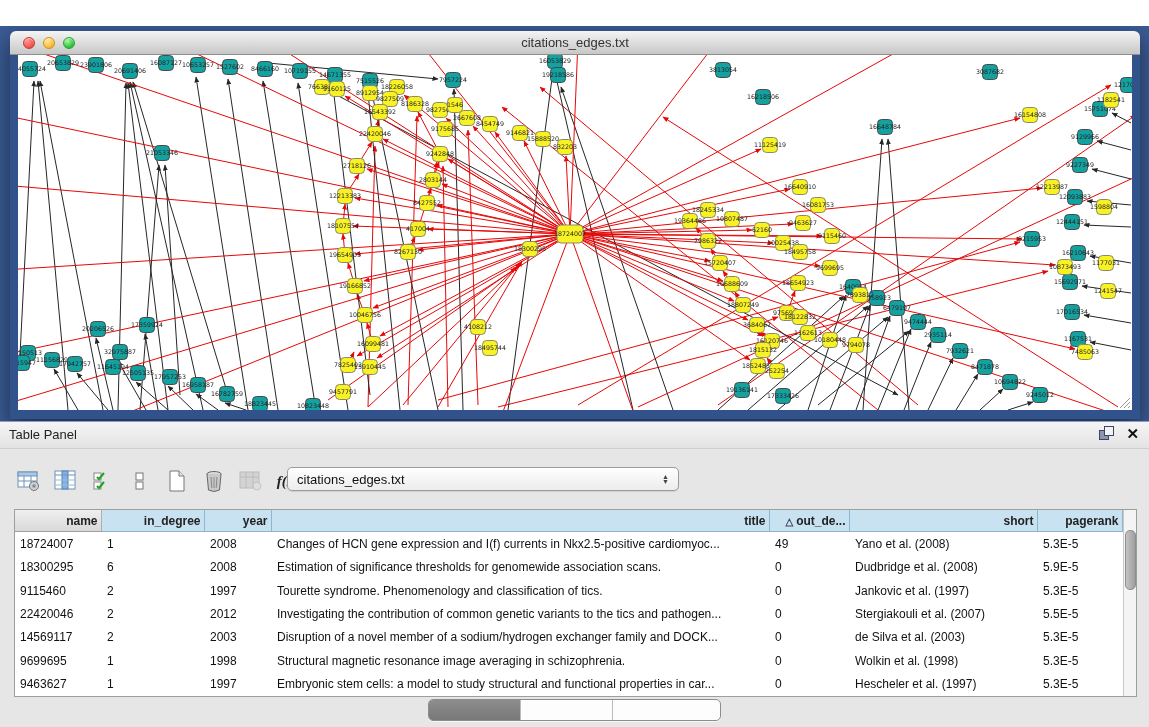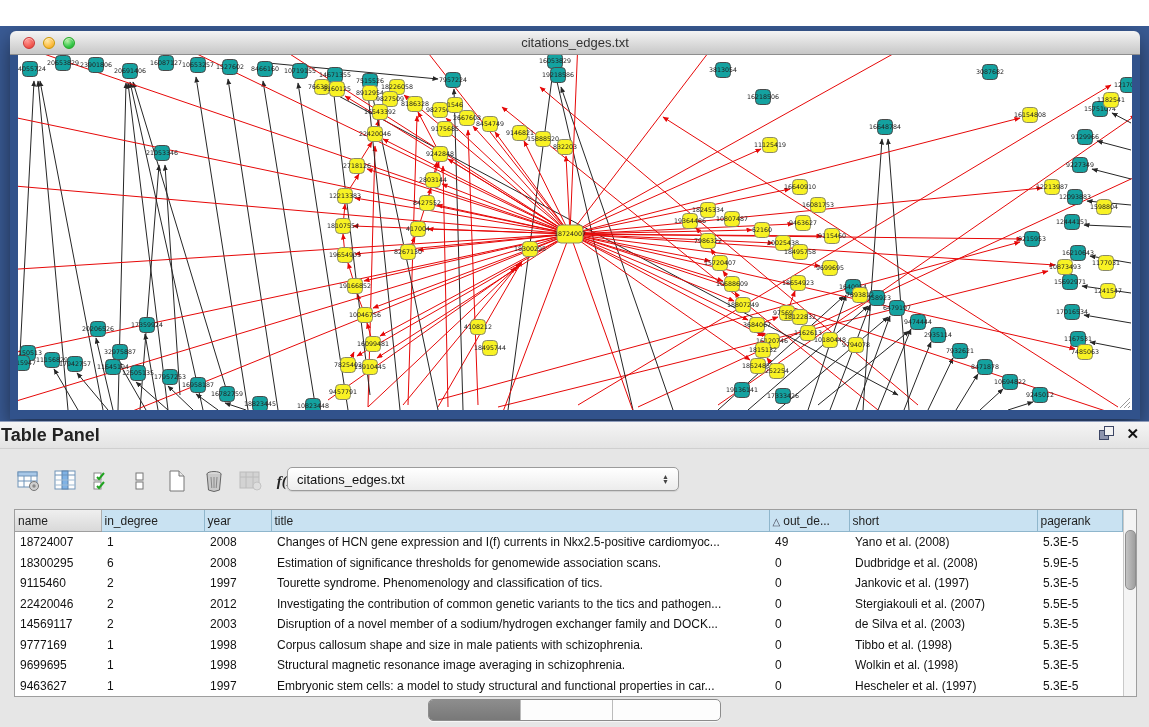--- a/index.html
+++ b/index.html
@@ -19,36 +19,36 @@
   .edge-r{stroke:#e60808;stroke-width:1;}
   .edge-k{stroke:#262626;stroke-width:1;}
   .node-y rect{fill:#f8f224;stroke:#8a8a6a;stroke-width:1;}
   .node-t rect{fill:#14a2a0;stroke:#4a4a4a;stroke-width:1;}
   .node text{font-family:"DejaVu Sans",sans-serif;font-size:6.3px;fill:#222;text-anchor:middle;}
   .grip{position:absolute;right:1px;bottom:1px;width:14px;height:14px;}
 
   
   .table-panel{position:absolute;left:0;top:395px;width:1149px;height:305px;background:#e6e6e6;border-top:1px solid #8f9dbb;}
   .panel-header{position:relative;height:26px;background:linear-gradient(#f5f5f5,#e3e3e3);border-bottom:1px solid #cfcfcf;}
-  .panel-title{position:absolute;left:1px;top:0;line-height:26px;font-size:18px;color:#222;font-weight:bold;}
+  .panel-title{position:absolute;left:9px;top:0;line-height:26px;font-size:13px;color:#222;}
   .panel-actions{position:absolute;right:10px;top:4px;display:flex;gap:12px;align-items:center;}
   .float-ic{width:15px;height:15px;position:relative;}
   .float-ic .sq1{position:absolute;left:0;top:4px;width:8px;height:8px;border:1px solid #3c4564;background:#8d94ad;}
   .float-ic .sq2{position:absolute;left:5px;top:0;width:8px;height:8px;border:1px solid #3c4564;background:#f2f2f2;}
   .close-ic{font-size:15px;font-weight:bold;color:#111;line-height:15px;cursor:default;}
 
   .toolbar{position:absolute;left:16px;top:44px;height:30px;display:flex;align-items:center;gap:11px;}
   .tb-icon{width:26px;height:26px;display:flex;align-items:center;justify-content:center;}
   .fx{font-family:"Liberation Serif",serif;font-style:italic;font-weight:bold;font-size:15px;color:#222;}
   .combo{position:absolute;left:287px;top:45px;width:372px;height:22px;border:1px solid #9b9b9b;border-radius:5px;background:linear-gradient(#ffffff,#ececec);display:flex;align-items:center;justify-content:space-between;padding:0 9px;font-size:13px;color:#111;box-shadow:0 1px 1px rgba(0,0,0,.1);}
   .combo .arrows{display:flex;flex-direction:column;line-height:5px;font-size:7px;color:#444;}
 
   .table-wrap{position:absolute;left:14px;top:87px;width:1121px;height:186px;background:#fff;border:1px solid #9e9e9e;display:flex;}
   table.grid{border-collapse:collapse;table-layout:fixed;width:1107px;font-size:12px;color:#111;}
-  table.grid th{height:21px;background:#c9e2f2;border-right:1px solid #8fb6cc;border-bottom:1px solid #8fb6cc;font-weight:normal;font-size:12px;color:#222;text-align:left;overflow:hidden;white-space:nowrap;padding:0 3px;}
+  table.grid th{height:21px;background:#c9e2f2;border-right:1px solid #8fb6cc;border-bottom:1px solid #8fb6cc;font-weight:bold;font-size:12px;color:#222;text-align:right;overflow:hidden;white-space:nowrap;padding:0 3px;}
   table.grid th.col-name{background:linear-gradient(#efefef,#d9d9d9);border-right:1px solid #adadad;border-bottom:1px solid #9e9e9e;}
   table.grid td{height:16px;line-height:16px;padding:0 0 0 6px;overflow:hidden;white-space:nowrap;text-overflow:clip;}
   table.grid td.col-name{padding-left:5px;}
   .sort-tri{color:#445;font-size:10px;margin-right:3px;}
   .vscroll{width:13px;background:#f4f4f4;border-left:1px solid #c9c9c9;position:relative;}
   .vthumb{position:absolute;left:1.5px;top:20px;width:9px;height:58px;border-radius:5px;background:linear-gradient(90deg,#c4c4c4,#9f9f9f);border:1px solid #8e8e8e;}
 
   .tabbar{position:absolute;left:0;top:277px;width:100%;display:flex;justify-content:center;}
   .segmented{display:flex;border:1px solid #8c8c8c;border-radius:5px;overflow:hidden;height:20px;background:#fdfdfd;box-shadow:0 1px 1px rgba(255,255,255,.7);}
   .seg{padding:16px 14px;line-height:20px;font-size:12.5px;color:#222;border-left:1px solid #bbb;}
@@ -891,29 +891,20 @@
             <tr>
               <td class="col-name">14569117</td>
               <td>2</td>
               <td>2003</td>
               <td>Disruption of a novel member of a sodium/hydrogen exchanger family and DOCK...</td>
               <td>0</td>
               <td>de Silva et al. (2003)</td>
               <td>5.3E-5</td>
             </tr>
             <tr>
-              <td class="col-name">9777169</td>
-              <td>1</td>
-              <td>1998</td>
-              <td>Corpus callosum shape and size in male patients with schizophrenia.</td>
-              <td>0</td>
-              <td>Tibbo et al. (1998)</td>
-              <td>5.3E-5</td>
-            </tr>
-            <tr>
               <td class="col-name">9699695</td>
               <td>1</td>
               <td>1998</td>
               <td>Structural magnetic resonance image averaging in schizophrenia.</td>
               <td>0</td>
               <td>Wolkin et al. (1998)</td>
               <td>5.3E-5</td>
             </tr>
             <tr>
               <td class="col-name">9463627</td>

